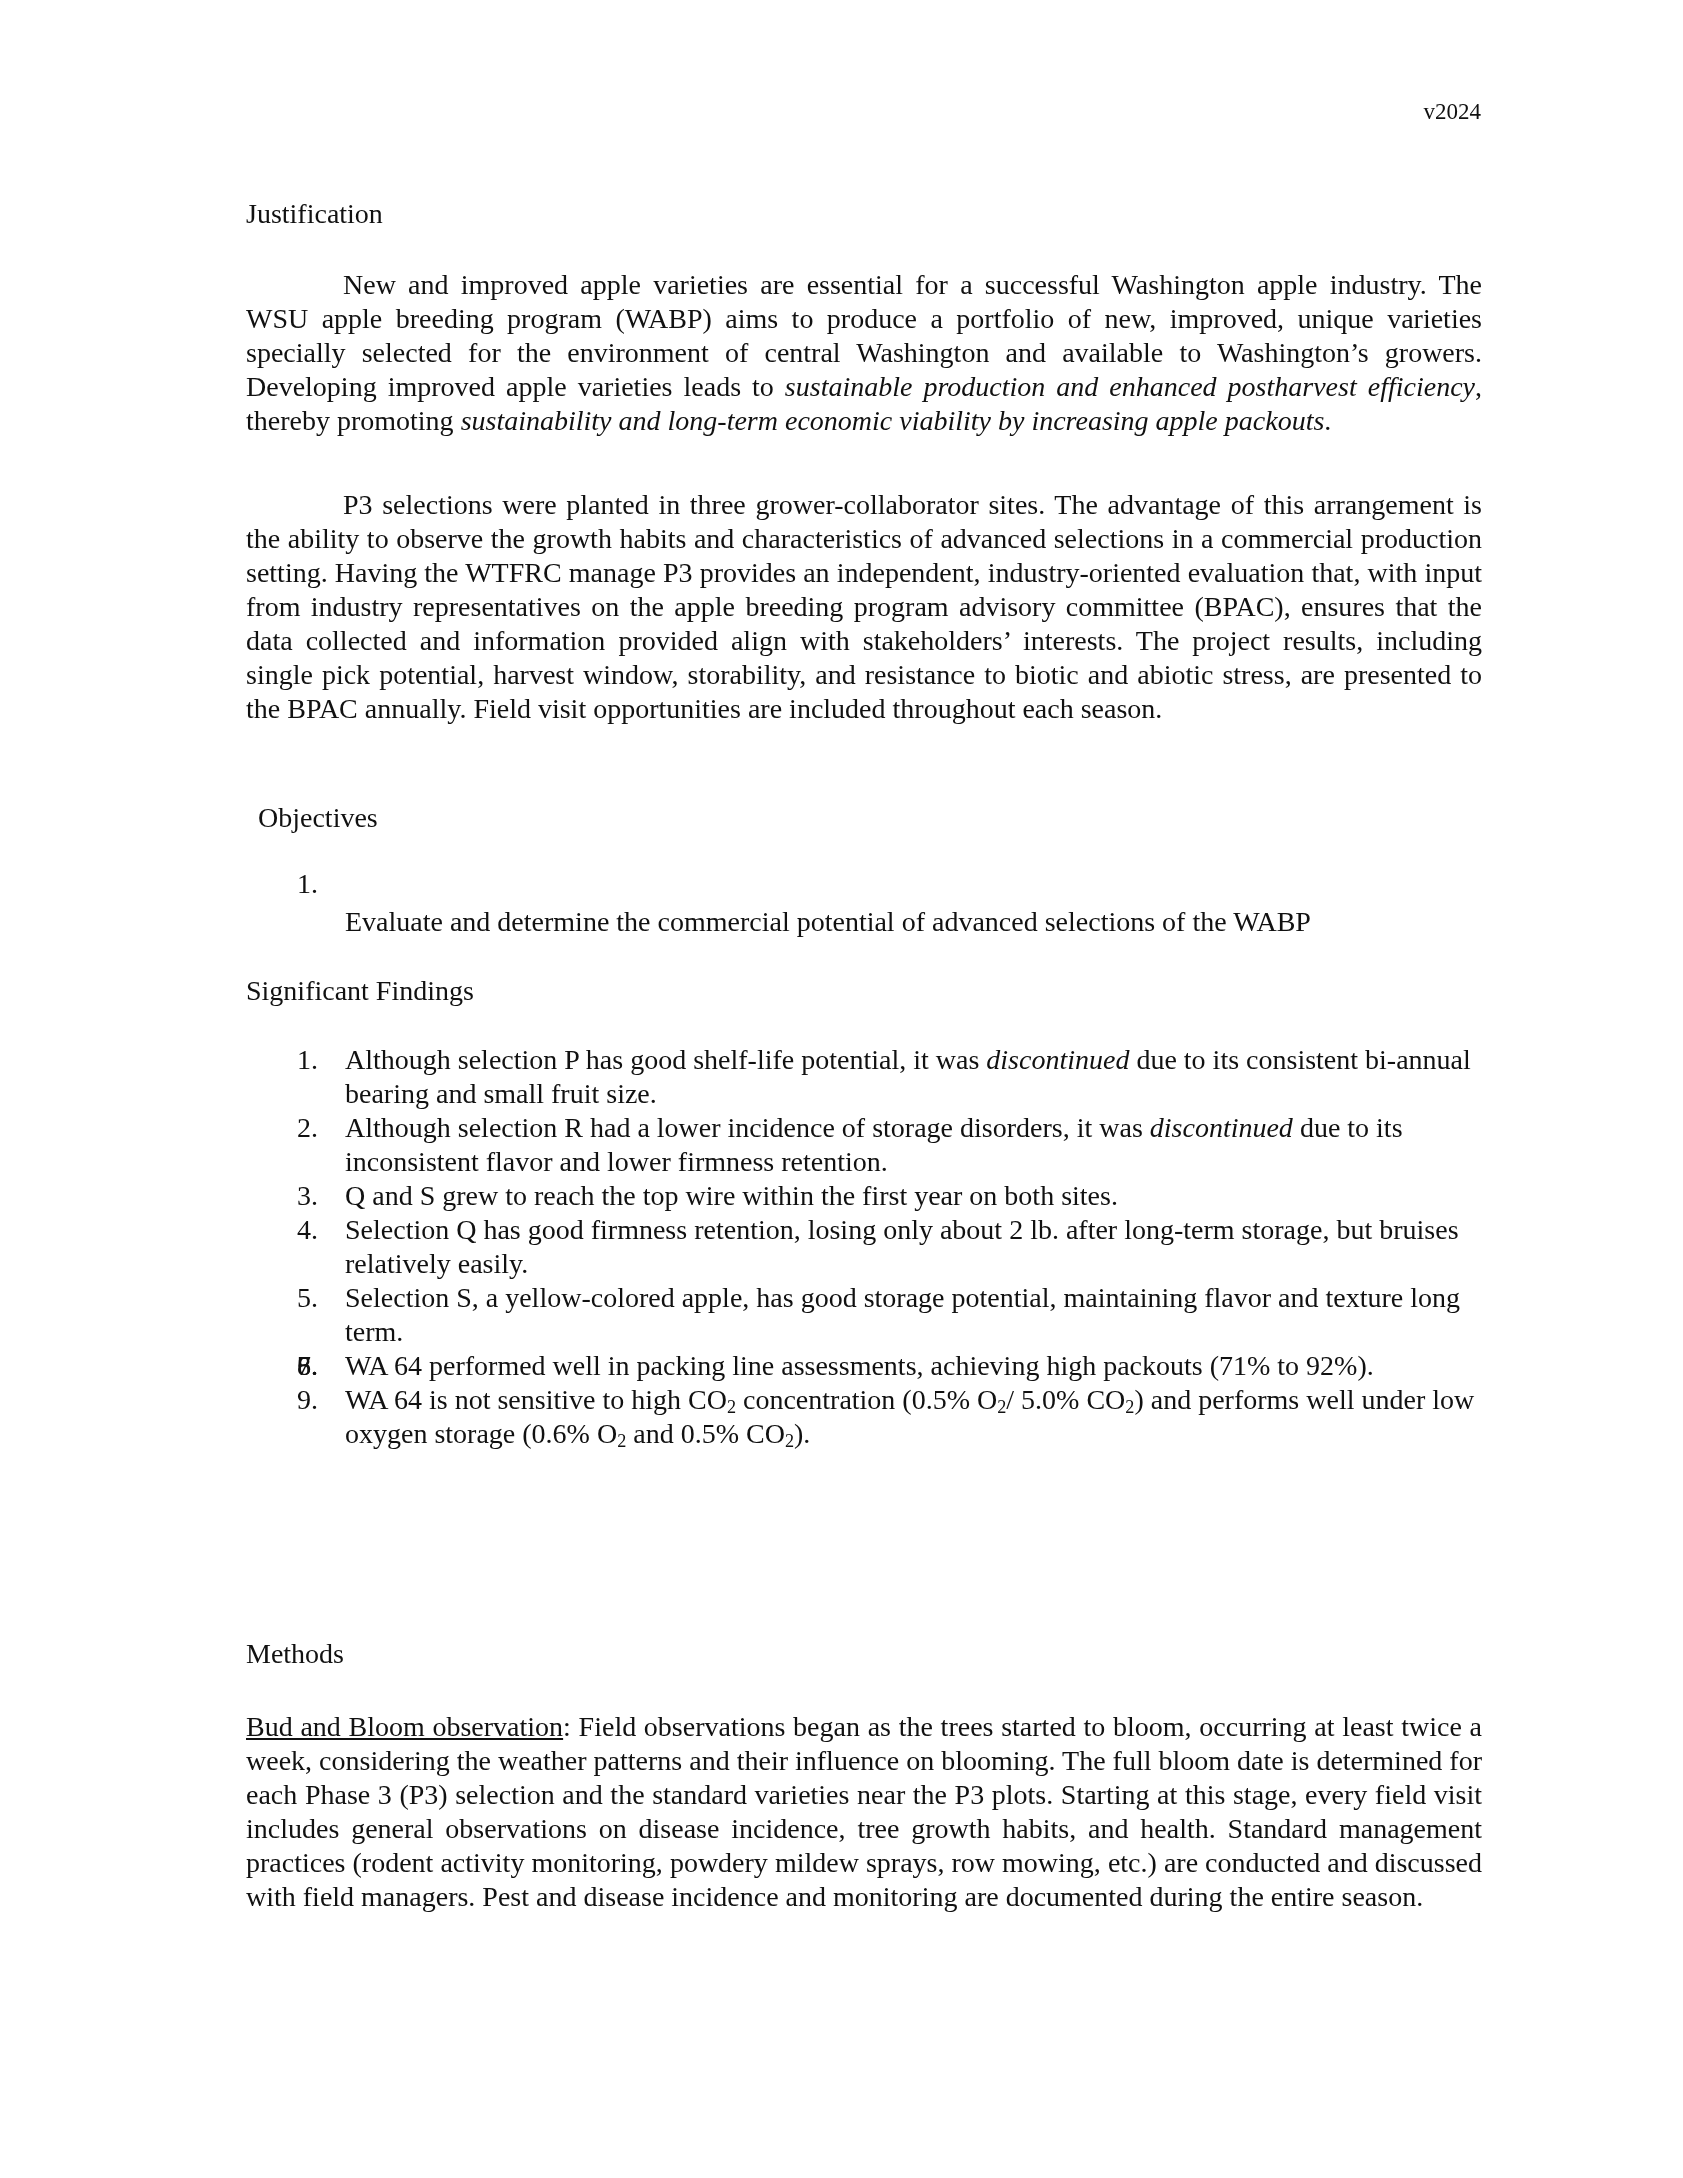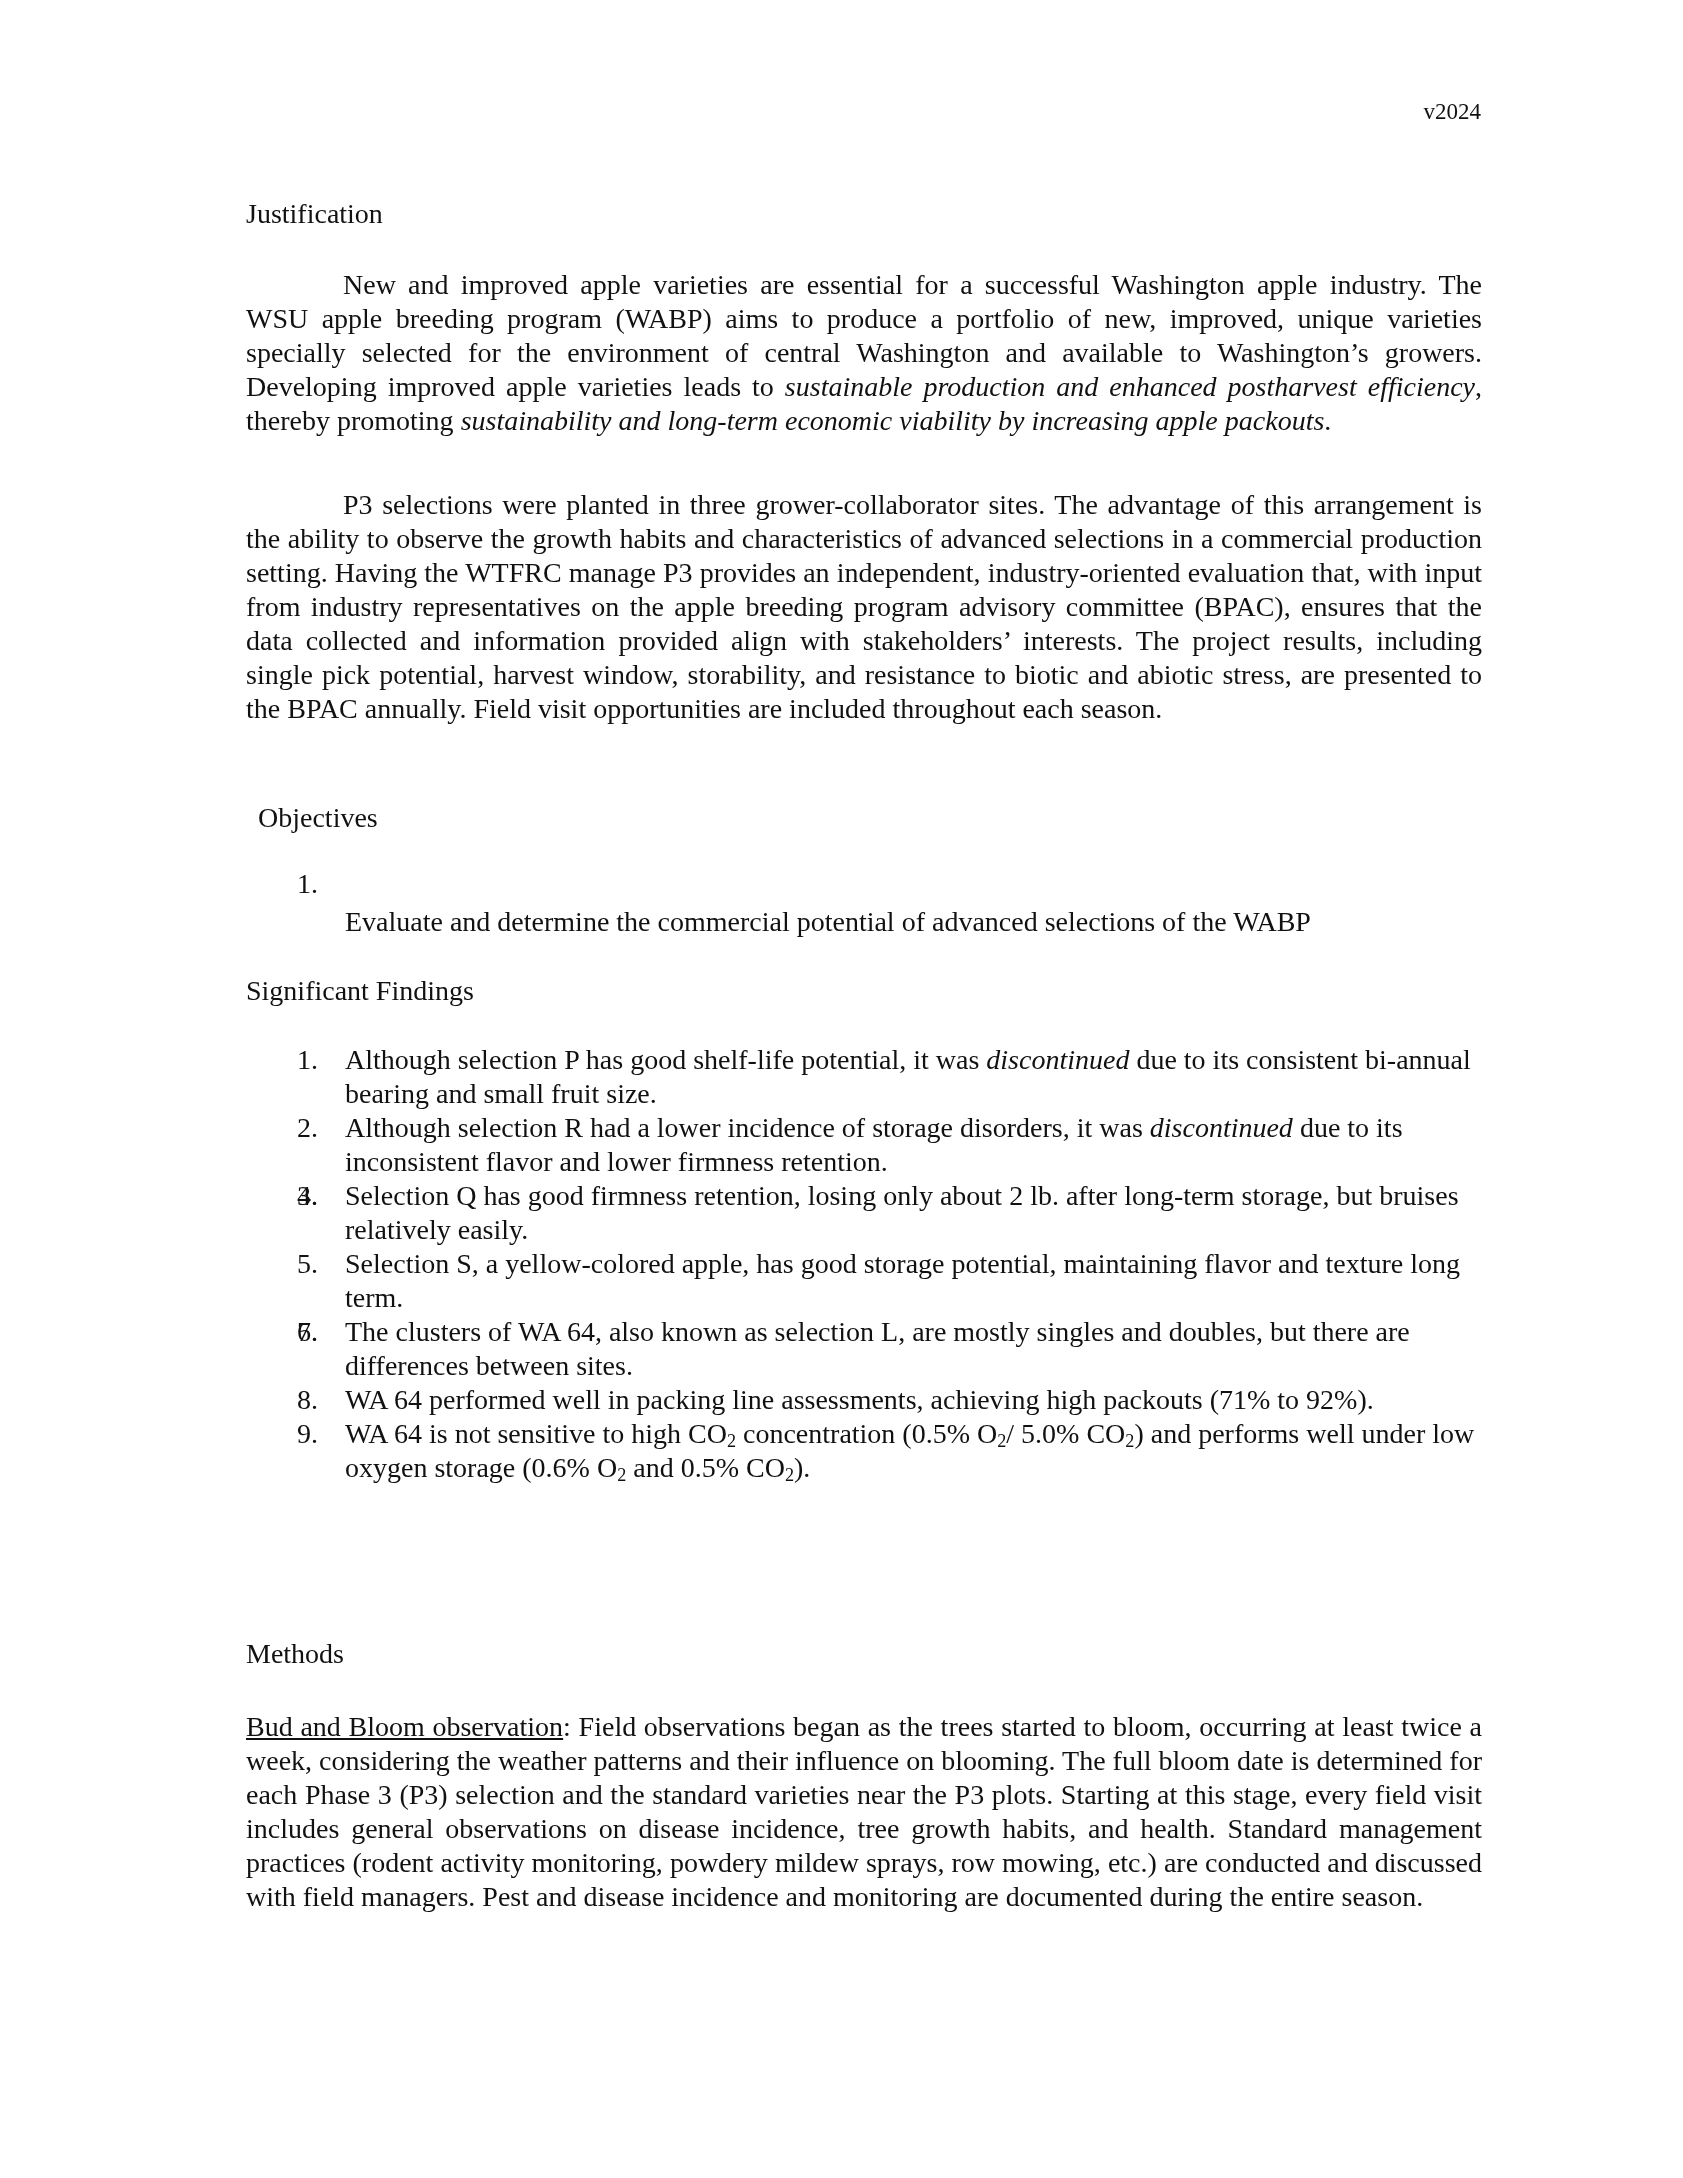--- a/index.html
+++ b/index.html
@@ -38,25 +38,25 @@
   <div class="obj" style="top:867px;left:0;width:1236px;height:36px;">
     <span class="num">1.</span>
     <span class="txt">Evaluate and determine the commercial potential of advanced selections of the WABP</span>
   </div>
 
   <h2 style="top:975px;left:0;">Significant Findings</h2>
 
   <ol class="findings" style="top:1043px;left:0;">
     <li><span class="num">1.</span><span>Although selection P has good shelf-life potential, it was </span><em>discontinued</em><span> due to its consistent bi-annual bearing and small fruit size.</span></li>
     <li><span class="num">2.</span><span>Although selection R had a lower incidence of storage disorders, it was </span><em>discontinued</em><span> due to its inconsistent flavor and lower firmness retention.</span></li>
-    <li><span class="num">3.</span></li>
+    <li><span class="num">3.</span><span>Q and S grew to reach the top wire within the first year on both sites.</span></li>
     <li><span class="num">4.</span><span>Selection Q has good firmness retention, losing only about 2 lb. after long-term storage, but bruises relatively easily.</span></li>
     <li><span class="num">5.</span><span>Selection S, a yellow-colored apple, has good storage potential, maintaining flavor and texture long term.</span></li>
     <li><span class="num">6.</span></li>
-    <li><span class="num">7.</span><span>The clusters of WA 64, also known as selection L, are mostly singles and doubles, but there are differences between sites.</span></li>
+    <li><span class="num">7.</span></li>
     <li><span class="num">8.</span><span>WA 64 performed well in packing line assessments, achieving high packouts (71% to 92%).</span></li>
     <li><span class="num">9.</span><span>WA 64 is not sensitive to high CO</span><sub>2</sub><span> concentration (0.5% O</span><sub>2</sub><span>/ 5.0% CO</span><sub>2</sub><span>) and performs well under low oxygen storage (0.6% O</span><sub>2</sub><span> and 0.5% CO</span><sub>2</sub><span>).</span></li>
   </ol>
 
   <h2 style="top:1638px;left:0;">Methods</h2>
 
   <p class="body" style="top:1710px;"><u>Bud and Bloom observation</u><span>: Field observations began as the trees started to bloom, occurring at least twice a week, considering the weather patterns and their influence on blooming.  The full bloom date is determined for each Phase 3 (P3) selection and the standard varieties near the P3 plots. Starting at this stage, every field visit includes general observations on disease incidence, tree growth habits, and health. Standard management practices (rodent activity monitoring, powdery mildew sprays, row mowing, etc.) are conducted and discussed with field managers. Pest and disease incidence and monitoring are documented during the entire season.</span></p>
 
 </div>
 

